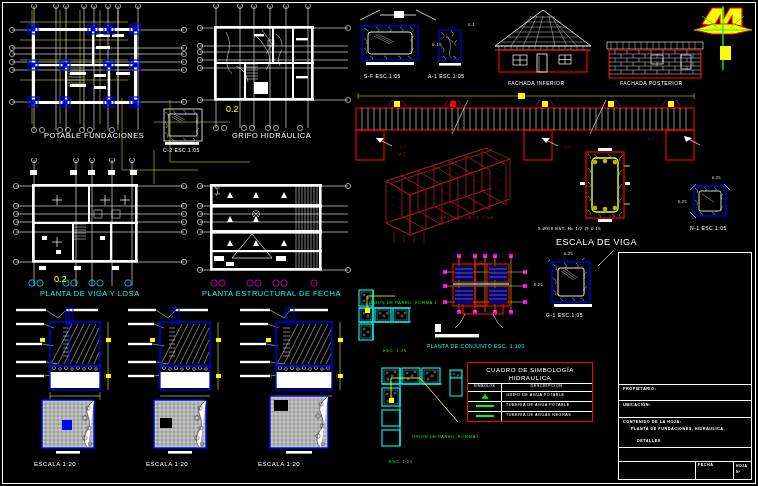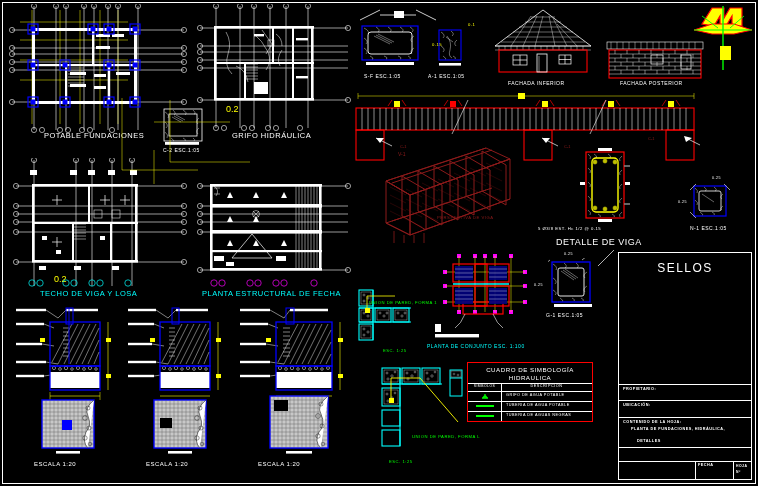--- a/index.html
+++ b/index.html
@@ -341,21 +341,21 @@
         <circle cx="8" cy="6" r="3.2"></circle>
           <circle cx="16" cy="6" r="3.2"></circle>
         <circle cx="42" cy="6" r="3.2"></circle>
           <circle cx="50" cy="6" r="3.2"></circle>
         <circle cx="68" cy="6" r="3.2"></circle>
           <circle cx="76" cy="6" r="3.2"></circle>
         <circle cx="104" cy="6" r="3.2"></circle>
       </g>
     </svg>
   </div>
-  <div class="abs lbl t8" style="left:40px;top:289px;color:#0ff;">TECHO DE VIGA Y LOSA</div>
+  <div class="abs lbl t8" style="left:40px;top:289px;color:#0ff;">PLANTA DE VIGA Y LOSA</div>
 
   <div class="abs" style="left:196px;top:158px;">
     <svg width="160" height="132" viewBox="0 0 160 132">
       <g stroke="#ffffff" stroke-width="0.6" fill="none">
         <line x1="4" y1="28" x2="152" y2="28"></line>
           <line x1="4" y1="48" x2="152" y2="48"></line>
         <line x1="4" y1="56" x2="152" y2="56"></line>
           <line x1="4" y1="64" x2="152" y2="64"></line>
         <line x1="4" y1="74" x2="152" y2="74"></line>
           <line x1="4" y1="112" x2="152" y2="112"></line>
@@ -1168,21 +1168,21 @@
         <rect x="0" y="34" width="5" height="3"></rect>
           <rect x="45" y="34" width="5" height="3"></rect>
       </g>
       <g stroke="#808080" stroke-width="1.6">
         <line x1="44" y1="18" x2="52" y2="18"></line>
           <line x1="44" y1="56" x2="52" y2="56"></line>
       </g>
     </svg>
   </div>
   <div class="abs lbl t5" style="left:538px;top:226px;">5 Ø3/8 EST. Hc 1/2 @ 0.15</div>
-  <div class="abs lbl t10" style="left:556px;top:237px;">DETALLE DE VIGA</div>
+  <div class="abs lbl t10" style="left:556px;top:237px;">ESCALA DE VIGA</div>
 
   <div class="abs" style="left:690px;top:182px;">
     <svg width="40" height="40" viewBox="0 0 40 40">
       <rect x="4" y="4" width="32" height="30" fill="none" stroke="#0000ff" stroke-width="1.2"></rect>
       <rect x="9" y="9" width="22" height="20" rx="2" fill="none" stroke="#ffffff" stroke-width="0.8"></rect>
       <g stroke="#ffffff" stroke-width="0.4" fill="none">
         <path d="M5 6 q4 3 2 5 M14 5 q4 3 1 4 M24 5 q4 3 1 4"></path>
         <path d="M5 18 q4 3 2 5 M33 12 q-4 3 -1 5 M33 24 q-4 3 -1 4"></path>
         <path d="M10 30 q4 3 2 3 M22 30 q4 2 2 3"></path>
         <line x1="12" y1="12" x2="24" y2="20"></line>
@@ -1440,21 +1440,20 @@
       <rect x="3" y="3" width="10" height="6" fill="#000000" stroke="#ffffff" stroke-width="0.3"></rect>
       <g stroke="#ffffff" stroke-width="0.3" fill="none">
         <circle cx="6" cy="6" r="0.9"></circle>
           <circle cx="10" cy="7" r="0.9"></circle>
       </g>
     </svg>
   </div>
 
   <div class="abs" style="left:618px;top:252px;width:132px;height:226px;border:1px solid #fff;background:#000;">
 
-    <div class="lbl ctr" style="position:absolute;left:0;top:8px;width:100%;font-size:12px;letter-spacing:1.5px;">SELLOS</div>
     <div style="position:absolute;left:0;top:0;width:100%;height:131px;"></div>
     <div style="position:absolute;left:0;top:131px;width:100%;height:1px;background:#fff;"></div>
 
     <div style="position:absolute;left:0;top:131px;width:100%;height:16px;">
       <div class="lbl" style="position:absolute;left:4px;top:3px;font-size:3.8px;font-weight:bold;">PROPIETARIO:</div>
     </div>
     <div style="position:absolute;left:0;top:147px;width:100%;height:1px;background:#fff;"></div>
 
     <div style="position:absolute;left:0;top:147px;width:100%;height:17px;">
       <div class="lbl" style="position:absolute;left:4px;top:3px;font-size:3.8px;font-weight:bold;">UBICACIÓN:</div>

